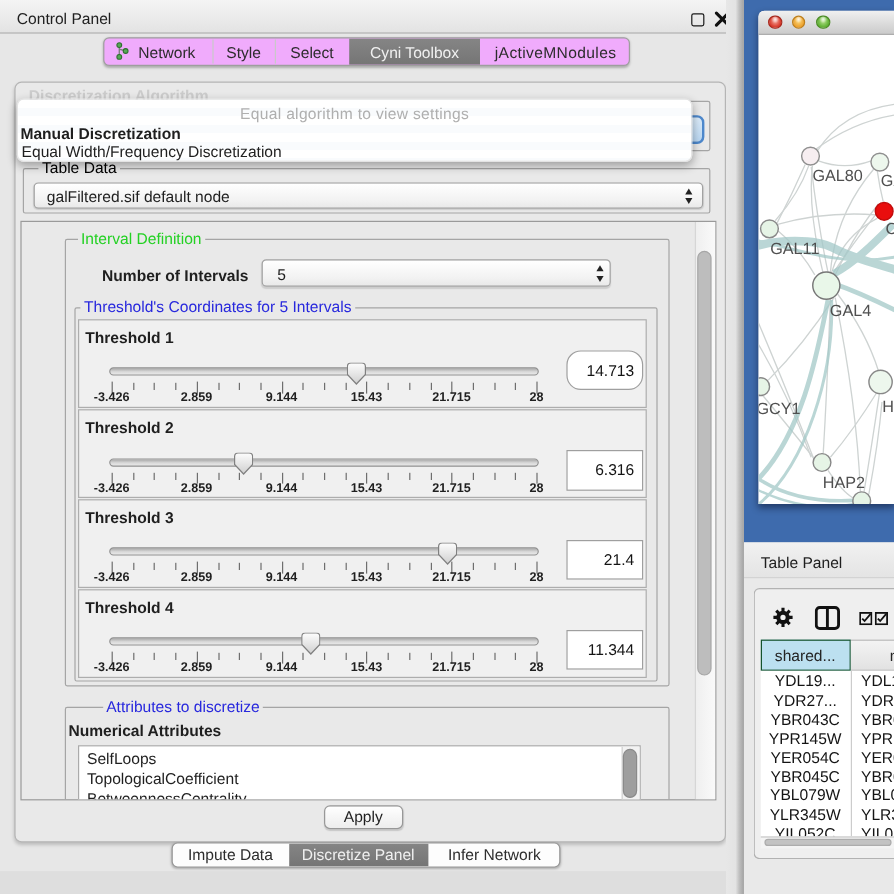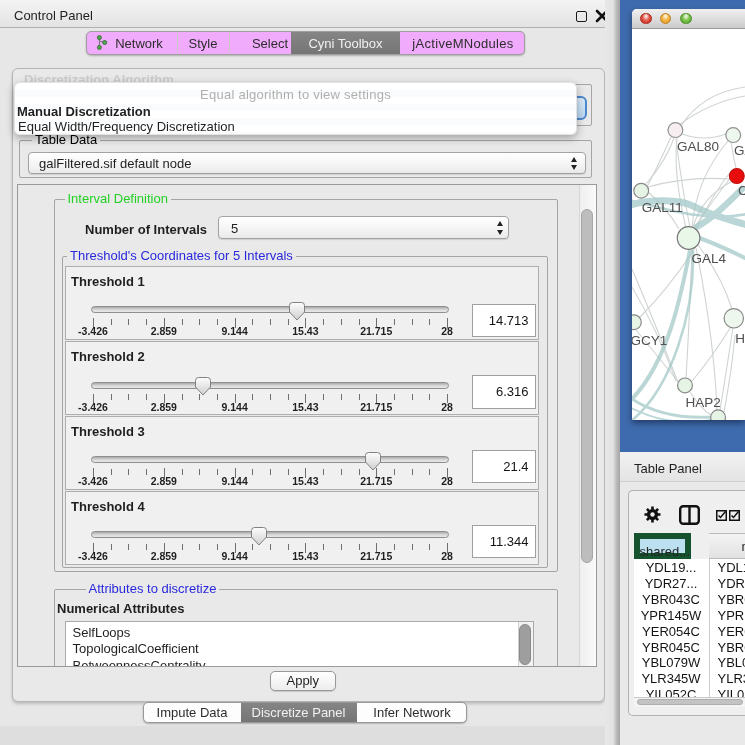--- a/index.html
+++ b/index.html
@@ -29,21 +29,21 @@
 <svg class="abs" style="left:595px;top:9px;" width="14" height="14" viewBox="0 0 14 14">
     <path d="M2,2 L12,12 M12,2 L2,12" stroke="#111" stroke-width="2.6" stroke-linecap="round"></path>
   </svg>
 <div class="abs" style="left:86px;top:31px;width:439px;height:24px;background:#f0abfc;border:1px solid #9e9e9e;border-radius:5px;box-shadow:0 1px 2px rgba(0,0,0,0.25);overflow:hidden;">
 <div class="seg" style="left:0;width:90px;">
       <span style="margin-left:14px;">Network</span>
     </div>
 <div class="sep" style="left:89.5px;"></div>
 <div class="seg" style="left:90px;width:52px;">Style</div>
 <div class="sep" style="left:142px;"></div>
-<div class="seg" style="left:152px;width:62px;">Select</div>
+<div class="seg" style="left:142px;width:62px;">Select</div>
 <div class="seg" style="left:313px;width:126px;letter-spacing:0.3px;">jActiveMNodules</div>
 <div class="seg segdark" style="left:204px;width:109px;">Cyni Toolbox</div>
 </div>
 <svg class="abs" style="left:95px;top:35px;" width="14" height="15" viewBox="0 0 14 15">
 <path d="M4.4,2.3 L4.4,12.8 M4.4,6 L9.7,7.5" stroke="#7b7b7b" stroke-width="1.1" fill="none"></path>
 <circle cx="4.4" cy="2.6" r="2" fill="#54a854" stroke="#2f6e2f" stroke-width="0.9"></circle>
 <circle cx="9.7" cy="7.5" r="2" fill="#54a854" stroke="#2f6e2f" stroke-width="0.9"></circle>
 <circle cx="4.4" cy="12.4" r="2" fill="#54a854" stroke="#2f6e2f" stroke-width="0.9"></circle>
 </svg>
 <div class="abs" style="left:12px;top:68px;width:593px;height:634px;border:1px solid #b5b5b5;border-radius:6px;background:#e9e9e9;box-shadow:0 2px 3px rgba(0,0,0,0.18);"></div>
@@ -102,21 +102,21 @@
 <div class="tlab" style="left:346.00px;top:58.5px;">28</div>
 <svg class="abs" style="left:223.30px;top:35px;" width="16" height="19" viewBox="0 0 16 19">
 <defs>
           <linearGradient id="thg0" x1="0" y1="0" x2="0" y2="1">
             <stop offset="0" stop-color="#fdfdfd"></stop>
             <stop offset="1" stop-color="#cfcfcf"></stop>
           </linearGradient>
         </defs>
 <path d="M3.5,0.5 H12.5 Q15.5,0.5 15.5,3.5 V10 L8,18 L0.5,10 V3.5 Q0.5,0.5 3.5,0.5 Z" fill="url(#thg0)" stroke="#808080" stroke-width="1"></path>
       </svg>
-<div class="vbox" style="left:406px;top:37px;">14.713</div>
+<div class="vbox" style="left:406px;top:25px;border-radius:12px;">14.713</div>
 </div>
 <div class="thpanel" style="left:47.5px;top:156.5px;">
 <div class="abs t13 bold" style="left:5px;top:7px;">Threshold 2</div>
 <div class="track" style="top:39.5px;left:25px;"></div>
 <div class="tick" style="left:27.00px;top:51.5px;height:9.5px;"></div>
 <div class="tick" style="left:44.70px;top:52px;height:6px;"></div>
 <div class="tick" style="left:62.40px;top:52px;height:6px;"></div>
 <div class="tick" style="left:80.10px;top:52px;height:6px;"></div>
 <div class="tick" style="left:97.80px;top:51.5px;height:9.5px;"></div>
 <div class="tick" style="left:115.50px;top:52px;height:6px;"></div>
@@ -346,21 +346,21 @@
     </svg>
 <svg class="abs" style="left:87px;top:19px;" width="11" height="11" viewBox="0 0 11 11">
 <rect x="0.75" y="0.75" width="9.5" height="9.5" fill="none" stroke="#111" stroke-width="1.5"></rect>
 <path d="M2.5,5.5 L4.5,7.5 L9.5,1.5" fill="none" stroke="#111" stroke-width="1.5"></path>
     </svg>
 <svg class="abs" style="left:100px;top:19px;" width="11" height="11" viewBox="0 0 11 11">
 <rect x="0.75" y="0.75" width="9.5" height="9.5" fill="none" stroke="#111" stroke-width="1.5"></rect>
 <path d="M2.5,5.5 L4.5,7.5 L9.5,1.5" fill="none" stroke="#111" stroke-width="1.5"></path>
     </svg>
 <div class="abs" style="left:4.5px;top:42px;width:112.5px;height:26px;">
-      <div class="abs" style="left:0;top:0;width:57px;height:26px;background:#bce0f0;border:6px solid #14532d;text-align:center;font-size:13px;color:rgba(34,34,34,0.99);line-height:25px;">shared...</div>
+      <div class="abs" style="left:0;top:0;width:75px;height:26px;background:#bce0f0;border:1px solid #14532d;text-align:center;font-size:13px;color:rgba(34,34,34,0.99);line-height:25px;">shared...</div>
       <div class="abs" style="left:75px;top:0;width:37.5px;height:26px;background:linear-gradient(#f3f3f3,#e2e2e2);border:1px solid #bbb;border-left:none;font-size:13px;color:rgba(34,34,34,0.99);line-height:25px;">
         <span style="position:absolute;left:33px;">n...</span>
       </div>
     </div>
 <div class="abs" style="left:4.5px;top:68px;width:112.5px;height:137.5px;background:#ffffff;overflow:hidden;">
 <div class="abs" style="left:75px;top:0;width:1px;height:100%;background:#cccccc;"></div>
 <div class="abs" style="left:0;top:1.0px;width:75px;text-align:center;font-size:13px;color:rgba(17,17,17,0.99);line-height:15.9px;">YDL19...</div>
 <div class="abs" style="left:84px;top:1.0px;font-size:13px;color:rgba(17,17,17,0.99);line-height:15.9px;white-space:nowrap;">YDL1</div>
 <div class="abs" style="left:0;top:16.9px;width:75px;text-align:center;font-size:13px;color:rgba(17,17,17,0.99);line-height:15.9px;">YDR27...</div>
 <div class="abs" style="left:84px;top:16.9px;font-size:13px;color:rgba(17,17,17,0.99);line-height:15.9px;white-space:nowrap;">YDR2</div>

